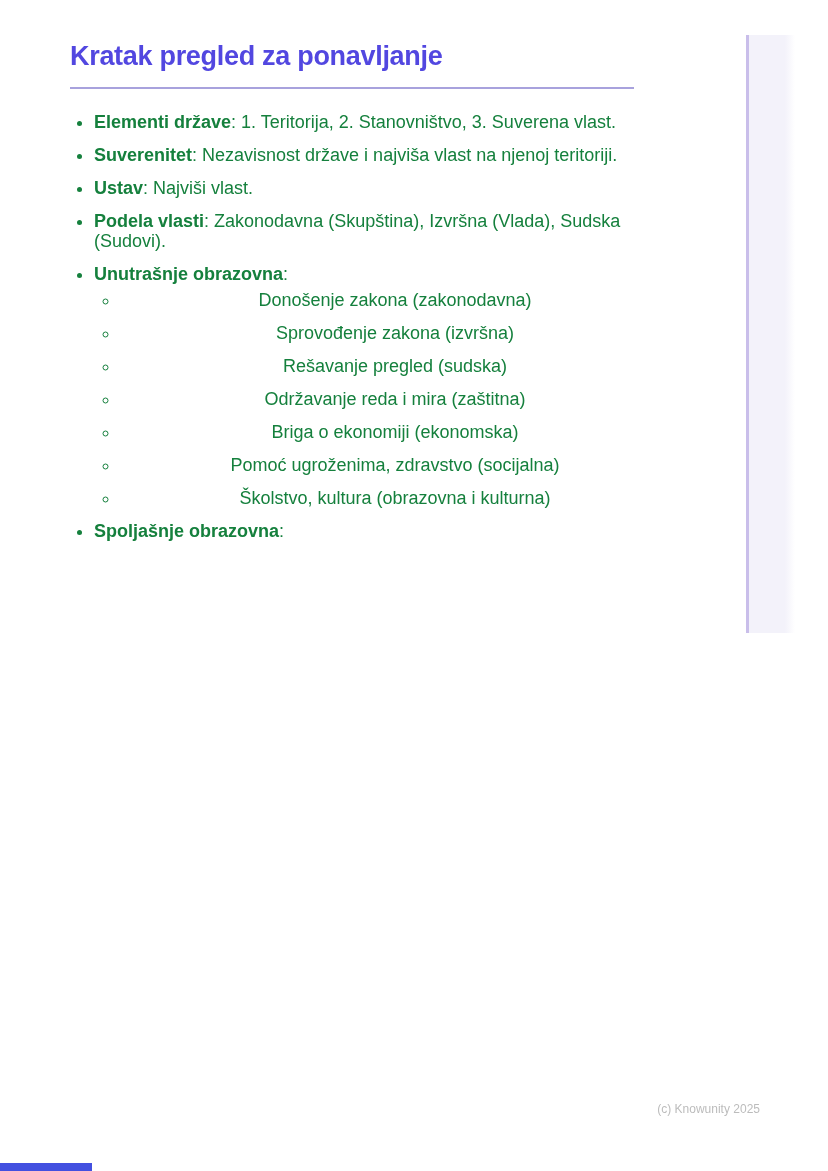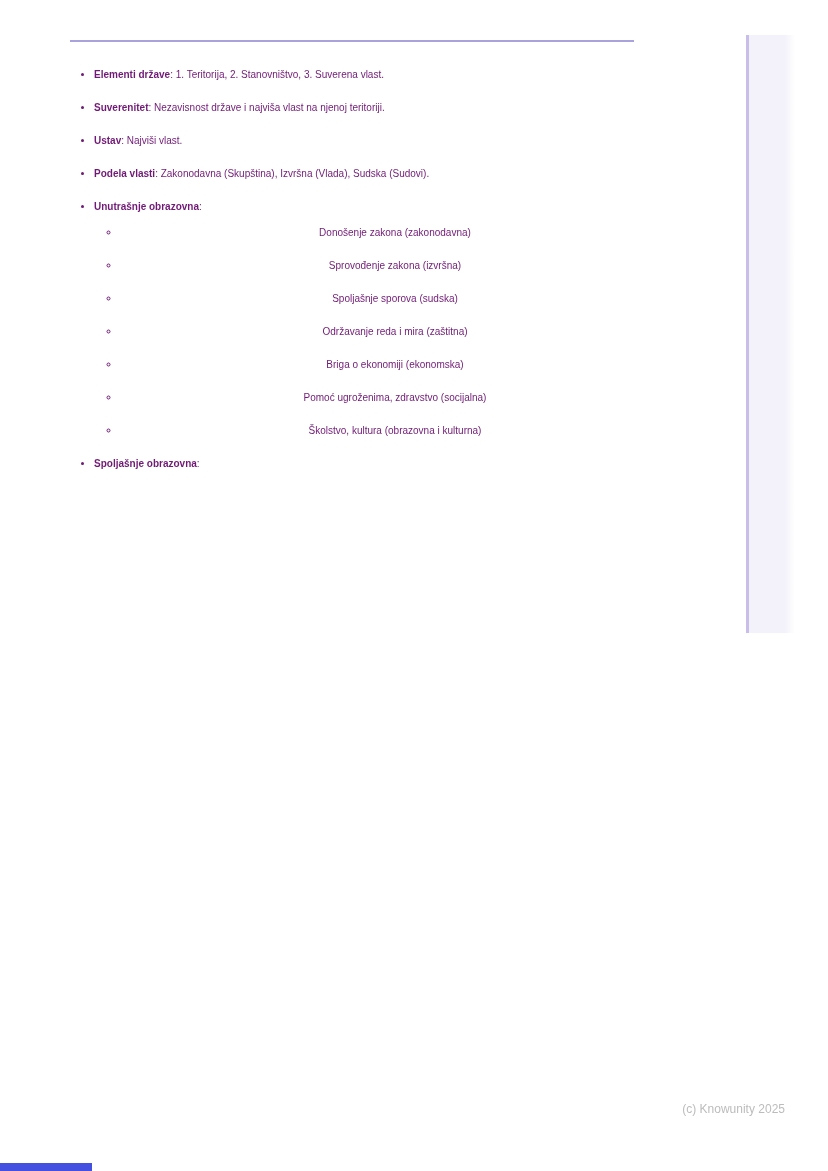--- a/index.html
+++ b/index.html
@@ -34,22 +34,22 @@
     width: 564px;
     height: 2px;
     background: #a8a2dd;
     border: none;
     margin: 0 0 23px 0;
   }
   ul.topic-list {
     margin: 0;
     padding: 0 0 0 24px;
     list-style: disc;
-    color: #701a75;
-    font-size: 10px;
+    color: #15803d;
+    font-size: 18px;
   }
   ul.topic-list > li {
     line-height: 20px;
     margin: 0 0 13px 0;
   }
   ul.topic-list b {
     font-weight: 700;
   }
   ul.sub-list {
     margin: 6px 0 0 0;
@@ -69,50 +69,51 @@
     left: 746px;
     top: 35px;
     width: 46px;
     height: 598px;
     border-left: 3px solid #c9beea;
     background: linear-gradient(to right, #f3f2fa 78%, rgba(243,242,250,0) 100%);
   }
   .footer-credit {
     position: absolute;
     top: 1102px;
-    right: 43px;
+    right: 68px;
     font-size: 12px;
     line-height: 14px;
     color: #bcbcbc;
   }
   .next-page-strip {
     position: absolute;
     left: 0;
     bottom: 0;
     width: 92px;
     height: 8px;
     background: #4350e0;
   }
 </style>
 </head>
 <body>
 
 <div class="page">
 
   <div class="content">
+    <h1 class="page-title">Kratak pregled za ponavljanje</h1>
     <div class="title-rule"></div>
     <ul class="topic-list" id="topic-list">
         <li><b>Elementi države</b><span>: 1. Teritorija, 2. Stanovništvo, 3. Suverena vlast.</span></li>
         <li><b>Suverenitet</b><span>: Nezavisnost države i najviša vlast na njenoj teritoriji.</span></li>
         <li><b>Ustav</b><span>: Najviši vlast.</span></li>
         <li><b>Podela vlasti</b><span>: Zakonodavna (Skupština), Izvršna (Vlada), Sudska (Sudovi).</span></li>
         <li><b>Unutrašnje obrazovna</b><span>:</span><ul class="sub-list">
             <li>Donošenje zakona (zakonodavna)</li>
             <li>Sprovođenje zakona (izvršna)</li>
-            <li>Spoljašnje sporova (sudska)</li>
+            <li>Rešavanje pregled (sudska)</li>
             <li>Održavanje reda i mira (zaštitna)</li>
             <li>Briga o ekonomiji (ekonomska)</li>
             <li>Pomoć ugroženima, zdravstvo (socijalna)</li>
             <li>Školstvo, kultura (obrazovna i kulturna)</li>
           </ul></li>
         <li><b>Spoljašnje obrazovna</b><span>:</span></li>
       </ul>
   </div>
 
   <div class="side-rail"></div>

